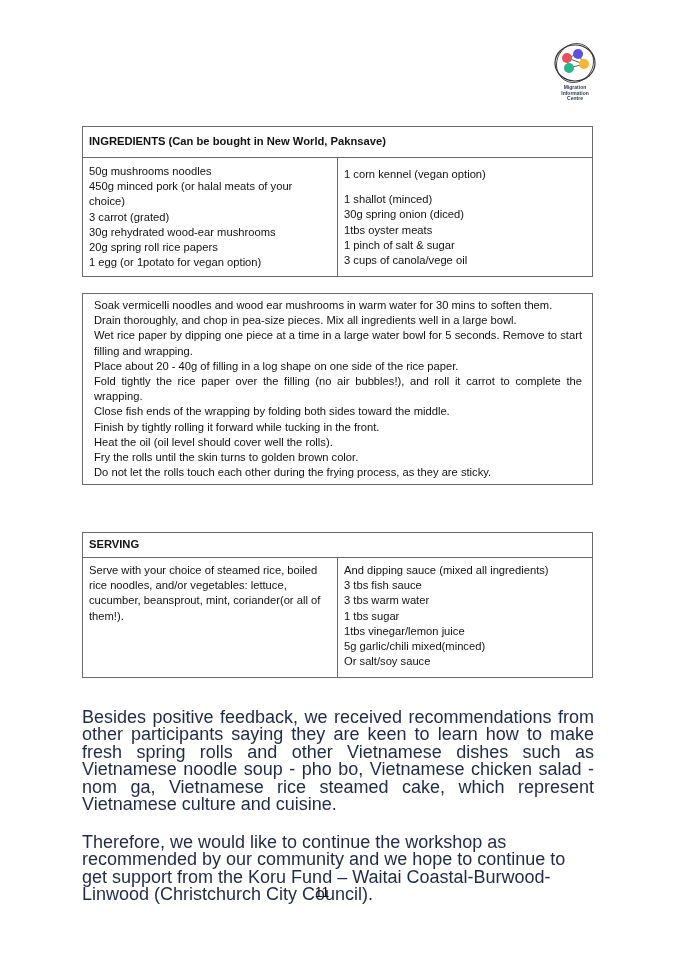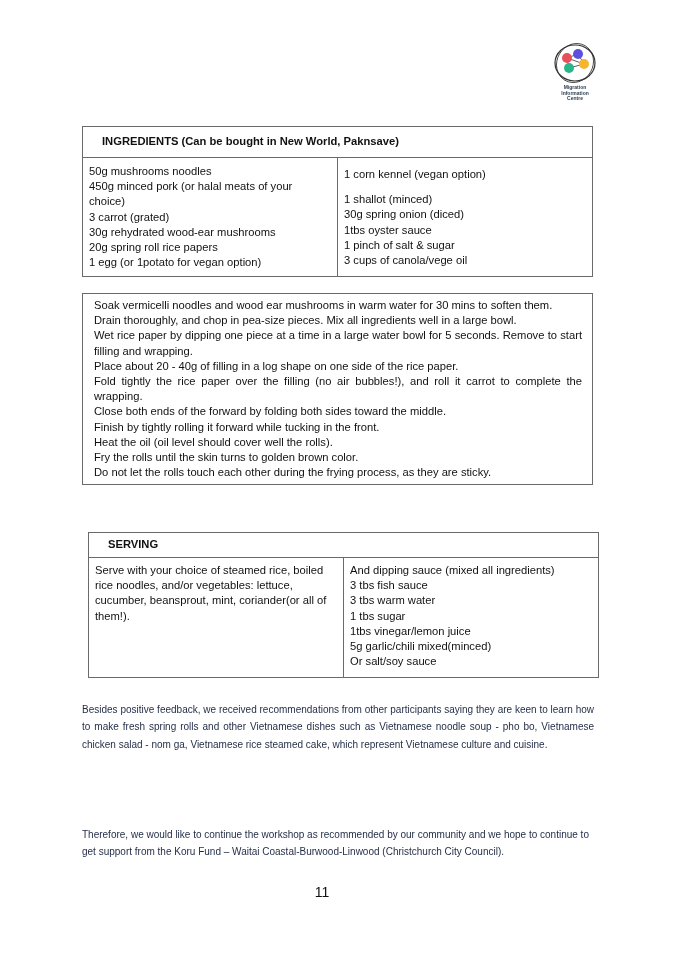--- a/index.html
+++ b/index.html
@@ -5,35 +5,35 @@
   html, body { margin: 0; padding: 0; background: #ffffff; }
   body { width: 675px; height: 954px; position: relative; overflow: hidden;
          font-family: "Liberation Sans", sans-serif; color: #111; }
   .logo { position: absolute; left: 552px; top: 42px; width: 46px; height: 62px; }
   .logo svg { display: block; }
   .logo .cap { font-size: 5px; line-height: 5.5px; text-align: center; font-weight: bold; color: #2c3e50; margin-top: 1px; }
 
   table.box { position: absolute; left: 82px; width: 511px; border-collapse: collapse;
               font-size: 11.2px; line-height: 15.2px; }
   table.box td { border: 1.5px solid #6a6a6a; vertical-align: top; padding: 0 6px; }
-  table.box td.hdr { font-weight: bold; height: 30px; vertical-align: middle; padding-left: 19px; }
+  table.box td.hdr { font-weight: bold; height: 30px; vertical-align: middle; padding-left: 6px; }
   #ingredients { top: 126px; }
   #ingredients td.c1 { width: 242px; padding-top: 6px; height: 112px; }
   #ingredients td.c2 { padding-top: 9px; }
   #ingredients td.c2 .l0 { margin-bottom: 10px; }
   #directions { top: 293px; }
   #directions td.body { padding: 4px 10px 4px 11px; text-align: justify; }
-  #serving { top: 532px; margin-left: 6px; }
+  #serving { top: 532px; }
   #serving td.hdr { height: 24px; }
   #serving td.c1 { width: 242px; padding-top: 5px; height: 114px; }
   #serving td.c2 { padding-top: 5px; }
   .line { display: block; }
 
   .para { position: absolute; left: 82px; width: 512px; color: #1f2a44;
-          font-size: 10px; line-height: 17.4px; text-align: justify; }
+          font-size: 18px; line-height: 17.4px; text-align: justify; }
   #p1 { top: 691px; }
   #p2 { top: 816px; text-align: left; }
   .pagenum { position: absolute; left: 0; width: 644px; top: 884px; text-align: center;
              font-size: 14px; color: #111; }
 </style>
 </head>
 <body>
 
 <div class="logo">
   <svg width="46" height="42" viewBox="0 0 46 42">
@@ -68,38 +68,38 @@
       <span class="line">choice)</span>
       <span class="line">3 carrot (grated)</span>
       <span class="line">30g rehydrated wood-ear mushrooms</span>
       <span class="line">20g spring roll rice papers</span>
       <span class="line">1 egg (or 1potato for vegan option)</span>
     </td>
     <td class="c2">
       <span class="line l0">1 corn kennel (vegan option)</span>
       <span class="line">1 shallot (minced)</span>
       <span class="line">30g spring onion (diced)</span>
-      <span class="line">1tbs oyster sauce</span>
+      <span class="line">1tbs oyster meats</span>
       <span class="line">1 pinch of salt &amp; sugar</span>
       <span class="line">3 cups of canola/vege oil</span>
     </td>
   </tr>
 </tbody>
   </table>
 
 <table class="box" id="directions">
   <tbody>
   <tr>
     <td class="body">
       <span class="line">Soak vermicelli noodles and wood ear mushrooms in warm water for 30 mins to soften them.</span>
       <span class="line">Drain thoroughly, and chop in pea-size pieces. Mix all ingredients well in a large bowl.</span>
       <span class="line">Wet rice paper by dipping one piece at a time in a large water bowl for 5 seconds. Remove to start filling and wrapping.</span>
       <span class="line">Place about 20 - 40g of filling in a log shape on one side of the rice paper.</span>
       <span class="line">Fold tightly the rice paper over the filling (no air bubbles!), and roll it carrot to complete the wrapping.</span>
-      <span class="line">Close both ends of the forward by folding both sides toward the middle.</span>
+      <span class="line">Close fish ends of the wrapping by folding both sides toward the middle.</span>
       <span class="line">Finish by tightly rolling it forward while tucking in the front.</span>
       <span class="line">Heat the oil (oil level should cover well the rolls).</span>
       <span class="line">Fry the rolls until the skin turns to golden brown color.</span>
       <span class="line">Do not let the rolls touch each other during the frying process, as they are sticky.</span>
     </td>
   </tr>
 </tbody>
   </table>
 
 <table class="box" id="serving">

